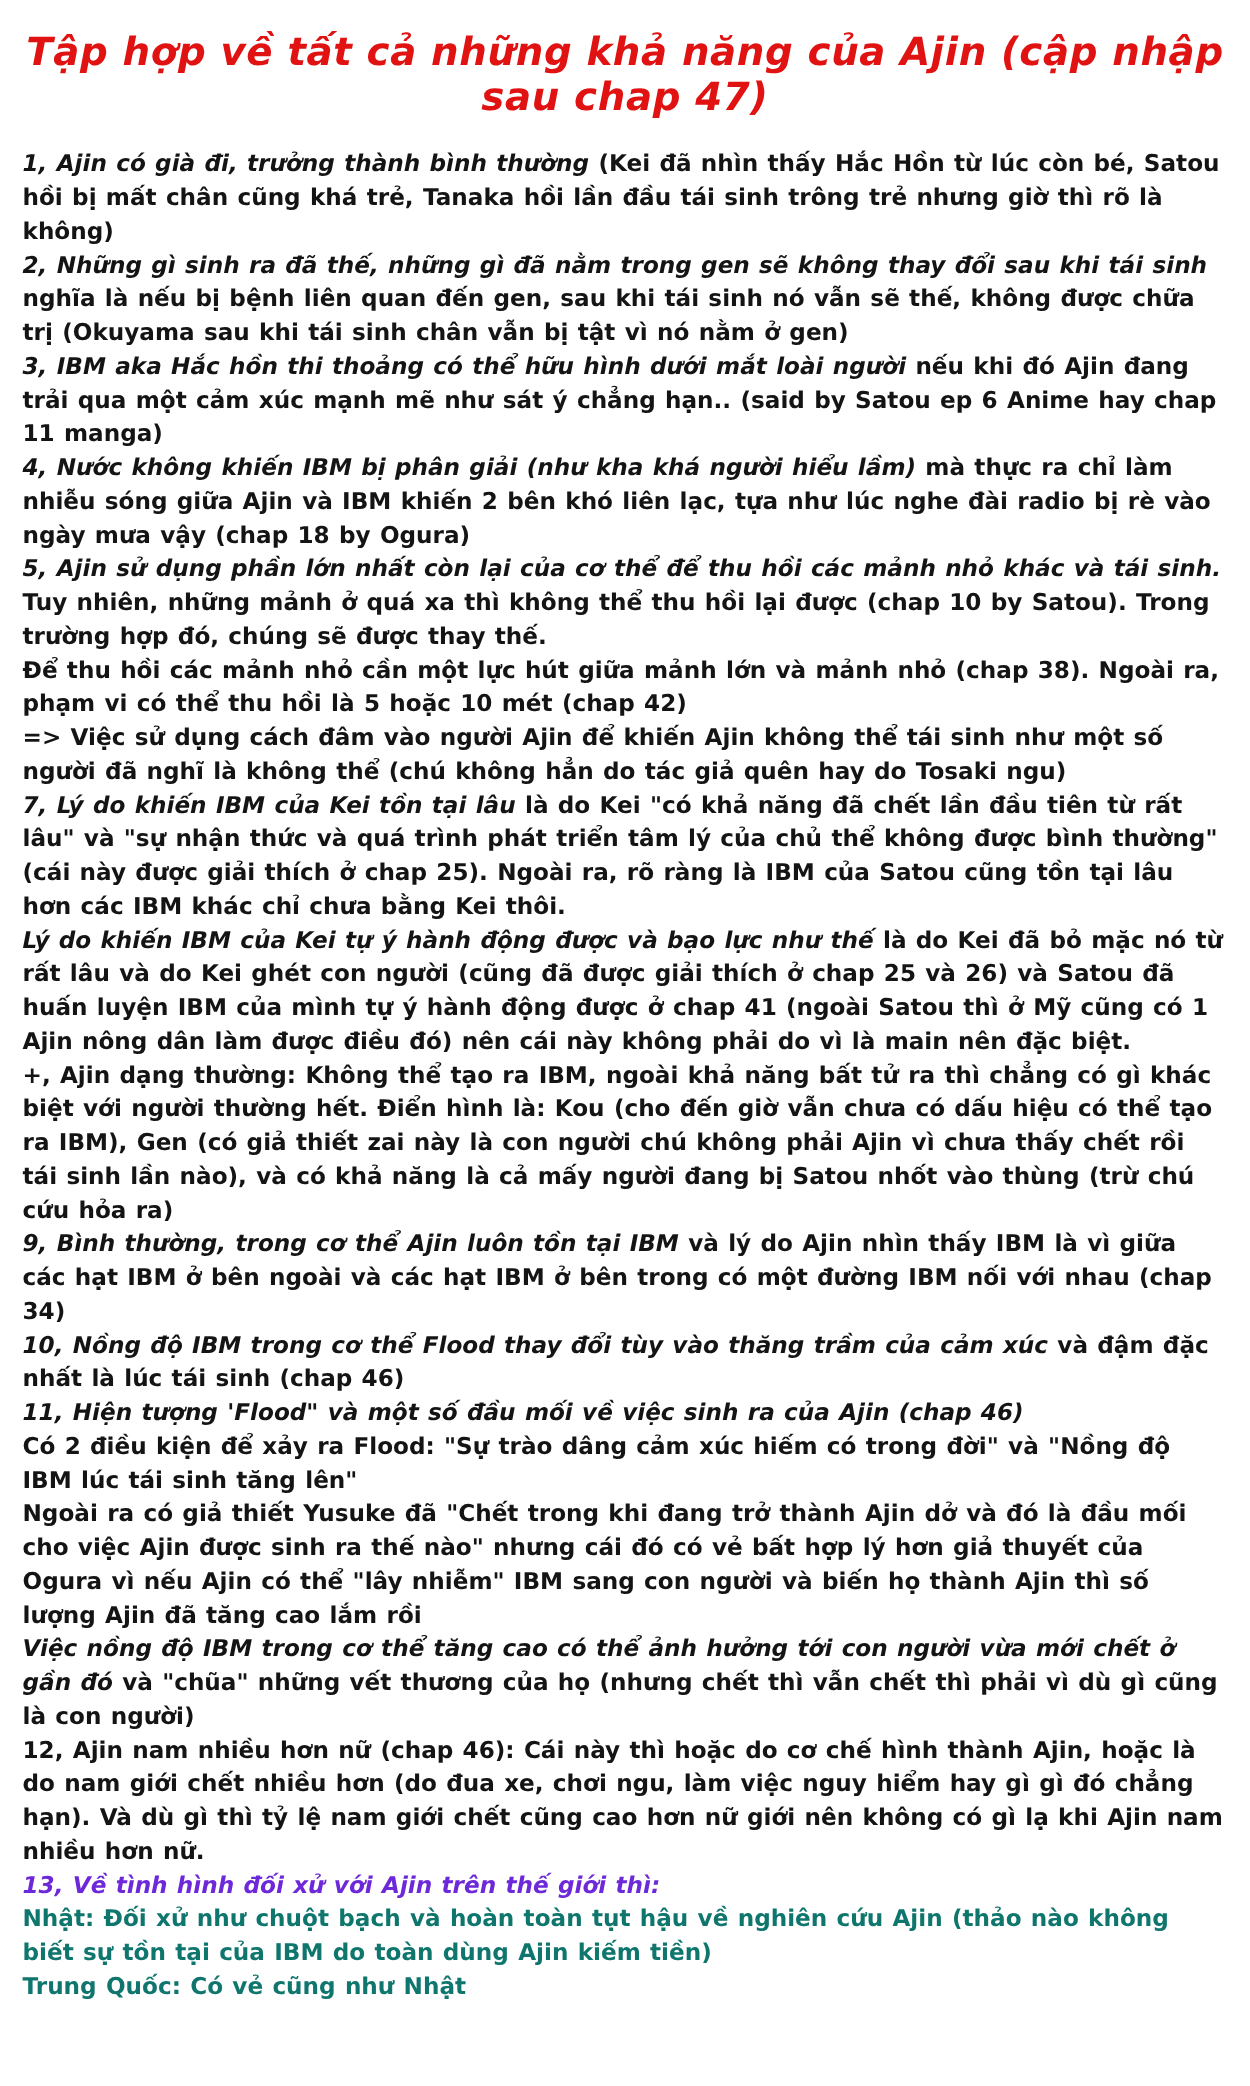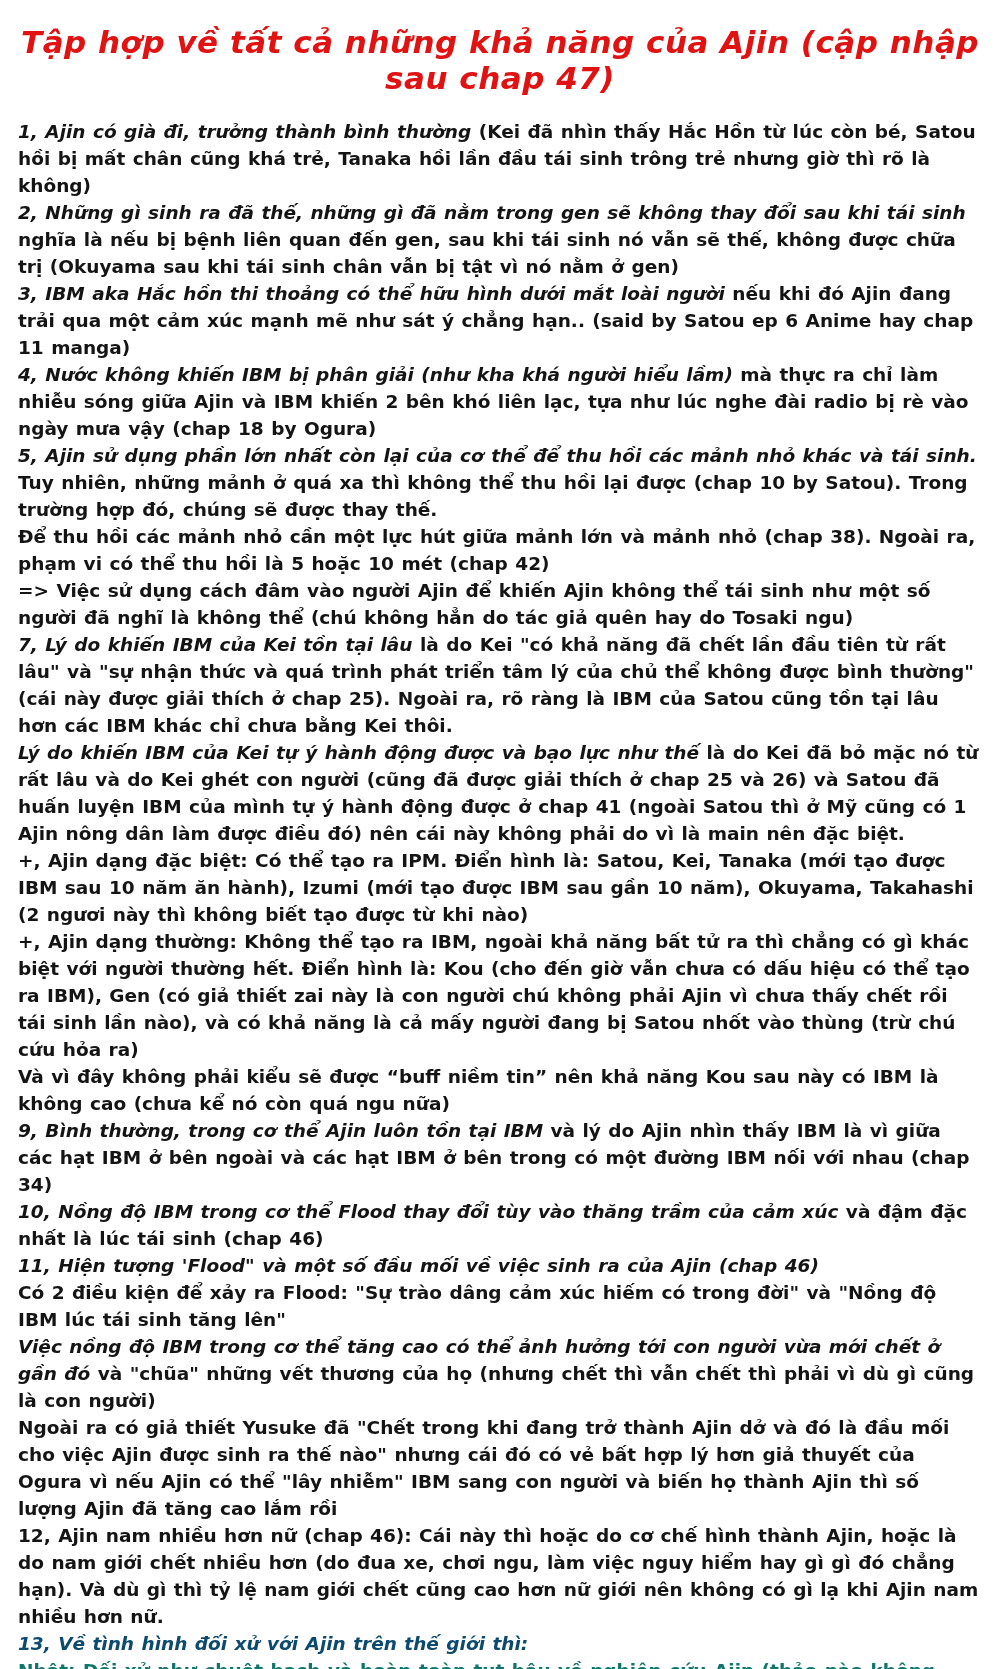--- a/index.html
+++ b/index.html
@@ -38,44 +38,42 @@
   .seg-bold {
     font-weight: bold;
   }
   .seg-normal {
     font-weight: bold;
     font-style: normal;
     margin-top: 10px;
   }
   .c-black { color: #141414; }
   .c-blue { color: #0f766e; }
-  .c-blueBright { color: #0c4a6e; }
+  .c-blueBright { color: #6d28d9; }
 </style>
 </head>
 <body>
 
 <div class="page">
   <h1 class="title" style="color: rgb(224, 18, 18);">Tập hợp về tất cả những khả năng của Ajin (cập nhập sau chap 47)</h1>
   <div class="content" id="content">
       <p class="c-black"><span class="seg-lead">1, Ajin có già đi, trưởng thành bình thường </span><span class="seg-normal">(Kei đã nhìn thấy Hắc Hồn từ lúc còn bé, Satou hồi bị mất chân cũng khá trẻ, Tanaka hồi lần đầu tái sinh trông trẻ nhưng giờ thì rõ là không)</span></p>
       <p class="c-black"><span class="seg-lead">2, Những gì sinh ra đã thế, những gì đã nằm trong gen sẽ không thay đổi sau khi tái sinh </span><span class="seg-normal">nghĩa là nếu bị bệnh liên quan đến gen, sau khi tái sinh nó vẫn sẽ thế, không được chữa trị (Okuyama sau khi tái sinh chân vẫn bị tật vì nó nằm ở gen)</span></p>
       <p class="c-black"><span class="seg-lead">3, IBM aka Hắc hồn thi thoảng có thể hữu hình dưới mắt loài người </span><span class="seg-normal">nếu khi đó Ajin đang trải qua một cảm xúc mạnh mẽ như sát ý chẳng hạn.. (said by Satou ep 6 Anime hay chap 11 manga)</span></p>
       <p class="c-black"><span class="seg-lead">4, Nước không khiến IBM bị phân giải (như kha khá người hiểu lầm) </span><span class="seg-normal">mà thực ra chỉ làm nhiễu sóng giữa Ajin và IBM khiến 2 bên khó liên lạc, tựa như lúc nghe đài radio bị rè vào ngày mưa vậy (chap 18 by Ogura)</span></p>
       <p class="c-black"><span class="seg-lead">5, Ajin sử dụng phần lớn nhất còn lại của cơ thể để thu hồi các mảnh nhỏ khác và tái sinh. </span><span class="seg-normal">Tuy nhiên, những mảnh ở quá xa thì không thể thu hồi lại được (chap 10 by Satou). Trong trường hợp đó, chúng sẽ được thay thế.</span></p>
       <p class="c-black"><span class="seg-normal">Để thu hồi các mảnh nhỏ cần một lực hút giữa mảnh lớn và mảnh nhỏ (chap 38). Ngoài ra, phạm vi có thể thu hồi là 5 hoặc 10 mét (chap 42)</span></p>
       <p class="c-black"><span class="seg-bold">=&gt; Việc sử dụng cách đâm vào người Ajin để khiến Ajin không thể tái sinh như một số người đã nghĩ là không thể (chú không hẳn do tác giả quên hay do Tosaki ngu)</span></p>
       <p class="c-black"><span class="seg-lead">7,  Lý do khiến IBM của Kei tồn tại lâu </span><span class="seg-normal">là do Kei "có khả năng đã chết lần đầu tiên từ rất lâu" và "sự nhận thức và quá trình phát triển tâm lý của chủ thể không được bình thường" (cái này được giải thích ở chap 25). Ngoài ra, rõ ràng là IBM của Satou cũng tồn tại lâu hơn các IBM khác chỉ chưa bằng Kei thôi.</span></p>
       <p class="c-black"><span class="seg-lead">Lý do khiến IBM của Kei tự ý hành động được và bạo lực như thế </span><span class="seg-normal">là do Kei đã bỏ mặc nó từ rất lâu và do Kei ghét con người (cũng đã được giải thích ở chap 25 và 26) và Satou đã huấn luyện IBM của mình tự ý hành động được ở chap 41 (ngoài Satou thì ở Mỹ cũng có 1 Ajin nông dân làm được điều đó) nên cái này không phải do vì là main nên đặc biệt.</span></p>
-      <p class="c-black"><span class="seg-normal">+, Ajin dạng đặc biệt: Có thể tạo ra IPM. Điển hình là: Satou, Kei, Tanaka (mới tạo được IBM sau 10 năm ăn hành), Izumi (mới tạo được IBM sau gần 10 năm), Okuyama, Takahashi (2 ngươi này thì không biết tạo được từ khi nào)</span></p>
       <p class="c-black"><span class="seg-normal">+, Ajin dạng thường: Không thể tạo ra IBM, ngoài khả năng bất tử ra thì chẳng có gì khác biệt với người thường hết. Điển hình là: Kou (cho đến giờ vẫn chưa có dấu hiệu có thể tạo ra IBM), Gen (có giả thiết zai này là con người chú không phải Ajin vì chưa thấy chết rồi tái sinh lần nào), và có khả năng là cả mấy người đang bị Satou nhốt vào thùng (trừ chú cứu hỏa ra)</span></p>
-      <p class="c-black"><span class="seg-normal">Và vì đây không phải kiểu sẽ được “buff niềm tin” nên khả năng Kou sau này có IBM là không cao (chưa kể nó còn quá ngu nữa)</span></p>
       <p class="c-black"><span class="seg-lead">9, Bình thường, trong cơ thể Ajin luôn tồn tại IBM </span><span class="seg-normal">và lý do Ajin nhìn thấy IBM là vì giữa các hạt IBM ở bên ngoài và các hạt IBM ở bên trong có một đường IBM nối với nhau (chap 34)</span></p>
       <p class="c-black"><span class="seg-lead">10, Nồng độ IBM trong cơ thể Flood thay đổi tùy vào thăng trầm của cảm xúc </span><span class="seg-normal">và đậm đặc nhất là lúc tái sinh (chap 46)</span></p>
       <p class="c-black"><span class="seg-lead">11, Hiện tượng 'Flood" và một số đầu mối về việc sinh ra của Ajin (chap 46)</span></p>
       <p class="c-black"><span class="seg-normal">Có 2 điều kiện để xảy ra Flood: "Sự trào dâng cảm xúc hiếm có trong đời" và "Nồng độ IBM lúc tái sinh tăng lên"</span></p>
+      <p class="c-black"><span class="seg-normal">Ngoài ra có giả thiết Yusuke đã "Chết trong khi đang trở thành Ajin dở và đó là đầu mối cho việc Ajin được sinh ra thế nào" nhưng cái đó có vẻ bất hợp lý hơn giả thuyết của Ogura vì nếu Ajin có thể "lây nhiễm" IBM sang con người và biến họ thành Ajin thì số lượng Ajin đã tăng cao lắm rồi</span></p>
       <p class="c-black"><span class="seg-lead">Việc nồng độ IBM trong cơ thể tăng cao có thể ảnh hưởng tới con người vừa mới chết ở gần đó </span><span class="seg-normal">và "chũa" những vết thương của họ (nhưng chết thì vẫn chết thì phải vì dù gì cũng là con người)</span></p>
-      <p class="c-black"><span class="seg-normal">Ngoài ra có giả thiết Yusuke đã "Chết trong khi đang trở thành Ajin dở và đó là đầu mối cho việc Ajin được sinh ra thế nào" nhưng cái đó có vẻ bất hợp lý hơn giả thuyết của Ogura vì nếu Ajin có thể "lây nhiễm" IBM sang con người và biến họ thành Ajin thì số lượng Ajin đã tăng cao lắm rồi</span></p>
       <p class="c-black"><span class="seg-bold">12, Ajin nam nhiều hơn nữ (chap 46): </span><span class="seg-normal">Cái này thì hoặc do cơ chế hình thành Ajin, hoặc là do nam giới chết nhiều hơn (do đua xe, chơi ngu, làm việc nguy hiểm hay gì gì đó chẳng hạn). Và dù gì thì tỷ lệ nam giới chết cũng cao hơn nữ giới nên không có gì lạ khi Ajin nam nhiều hơn nữ.</span></p>
       <p class="c-blueBright"><span class="seg-lead">13, Về tình hình đối xử với Ajin trên thế giới thì:</span></p>
       <p class="c-blue"><span class="seg-bold">Nhật: </span><span class="seg-normal">Đối xử như chuột bạch và hoàn toàn tụt hậu về nghiên cứu Ajin (thảo nào không biết sự tồn tại của IBM do toàn dùng Ajin kiếm tiền)</span></p>
       <p class="c-blue"><span class="seg-bold">Trung Quốc: </span><span class="seg-normal">Có vẻ cũng như Nhật</span></p>
     </div>
 </div>
 
 </body></html>

